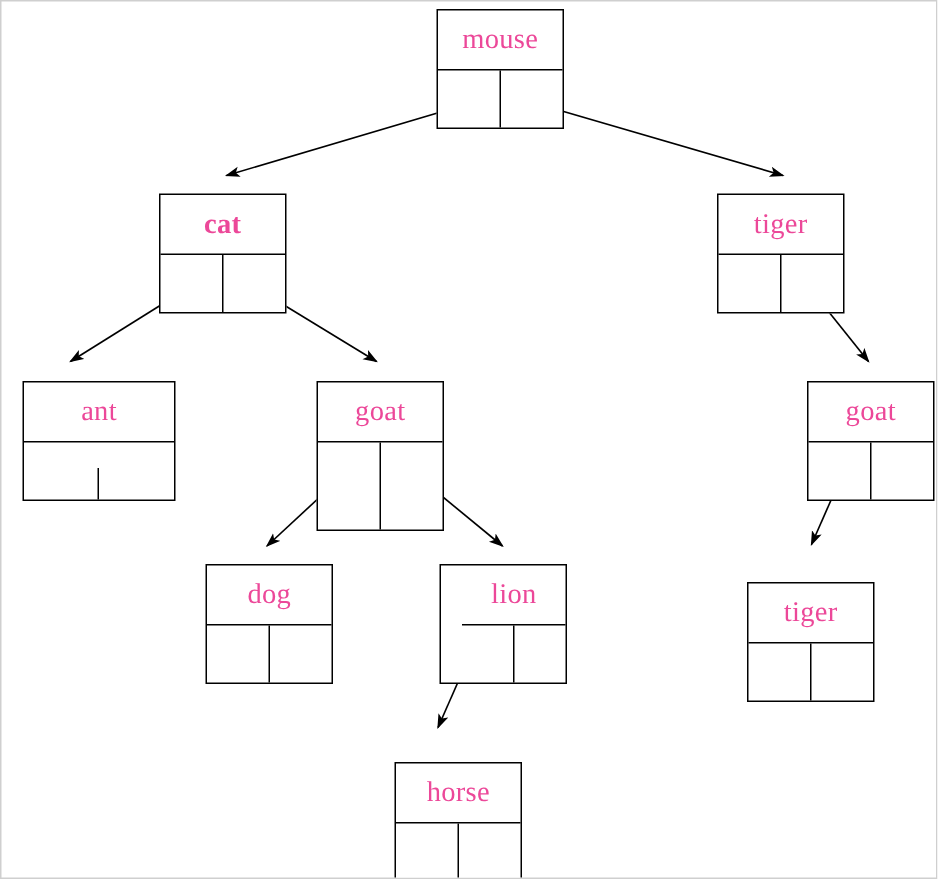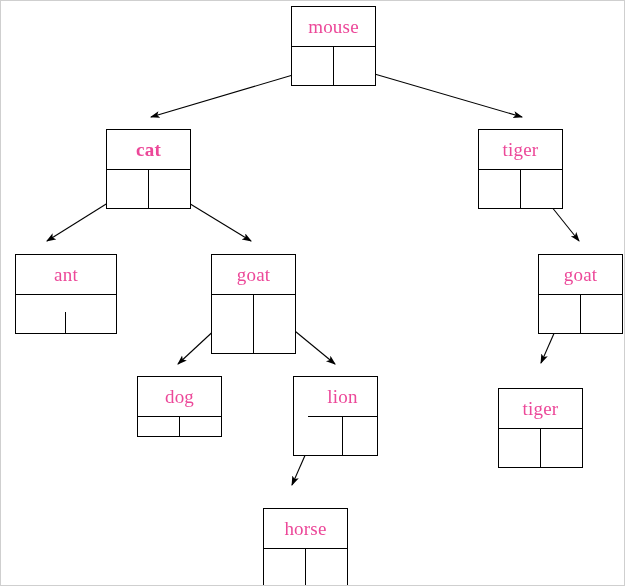--- a/index.html
+++ b/index.html
@@ -117,21 +117,21 @@
           <div class="ptr ptr-right"></div>
         </div>
       </div>
       <div class="node" style="left: 537px; top: 253px; width: 85px; height: 80px;">
         <div class="node-label" style="flex-basis: 40px;">goat</div>
         <div class="node-pointers">
           <div class="ptr ptr-left"></div>
           <div class="ptr ptr-right"></div>
         </div>
       </div>
-      <div class="node" style="left: 136px; top: 375px; width: 85px; height: 61px;">
+      <div class="node" style="left: 136px; top: 375px; width: 85px; height: 80px;">
         <div class="node-label" style="flex-basis: 40px;">dog</div>
         <div class="node-pointers">
           <div class="ptr ptr-left"></div>
           <div class="ptr ptr-right"></div>
         </div>
       </div>
       <div class="node" style="left: 292px; top: 375px; width: 85px; height: 80px; padding-left: 14px;">
         <div class="node-label" style="flex-basis: 40px;">lion</div>
         <div class="node-pointers">
           <div class="ptr ptr-left"></div>

